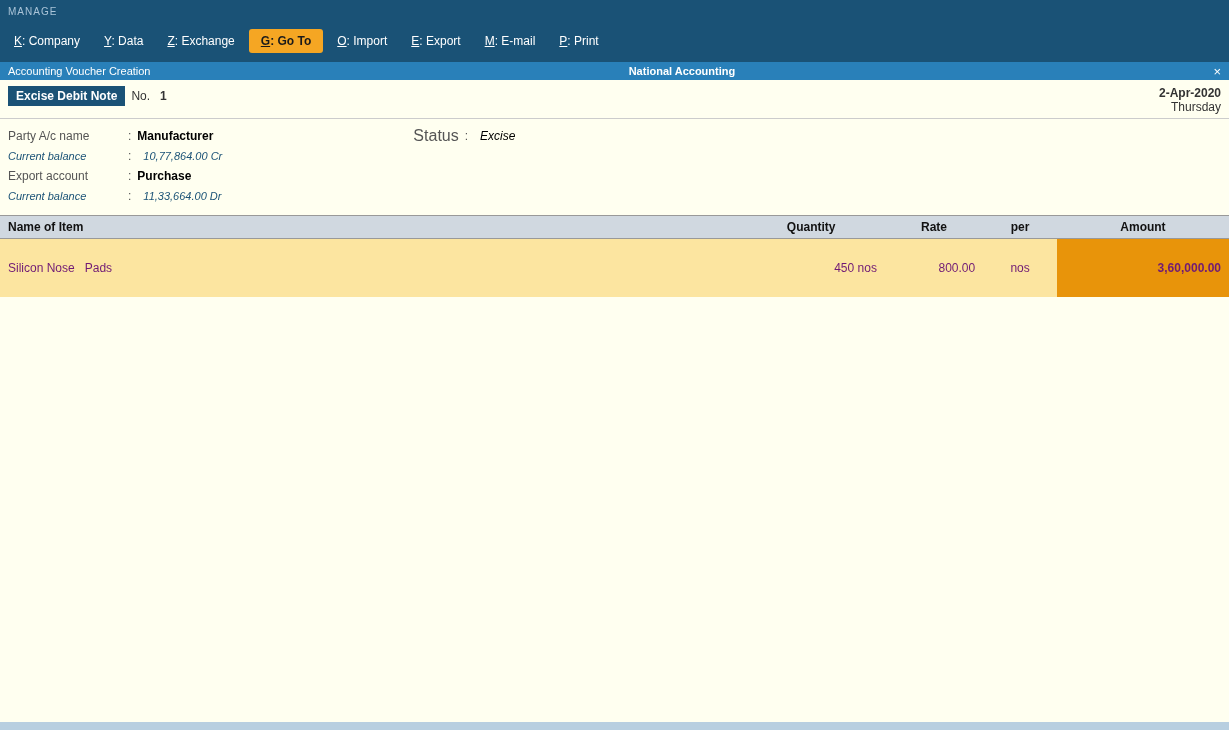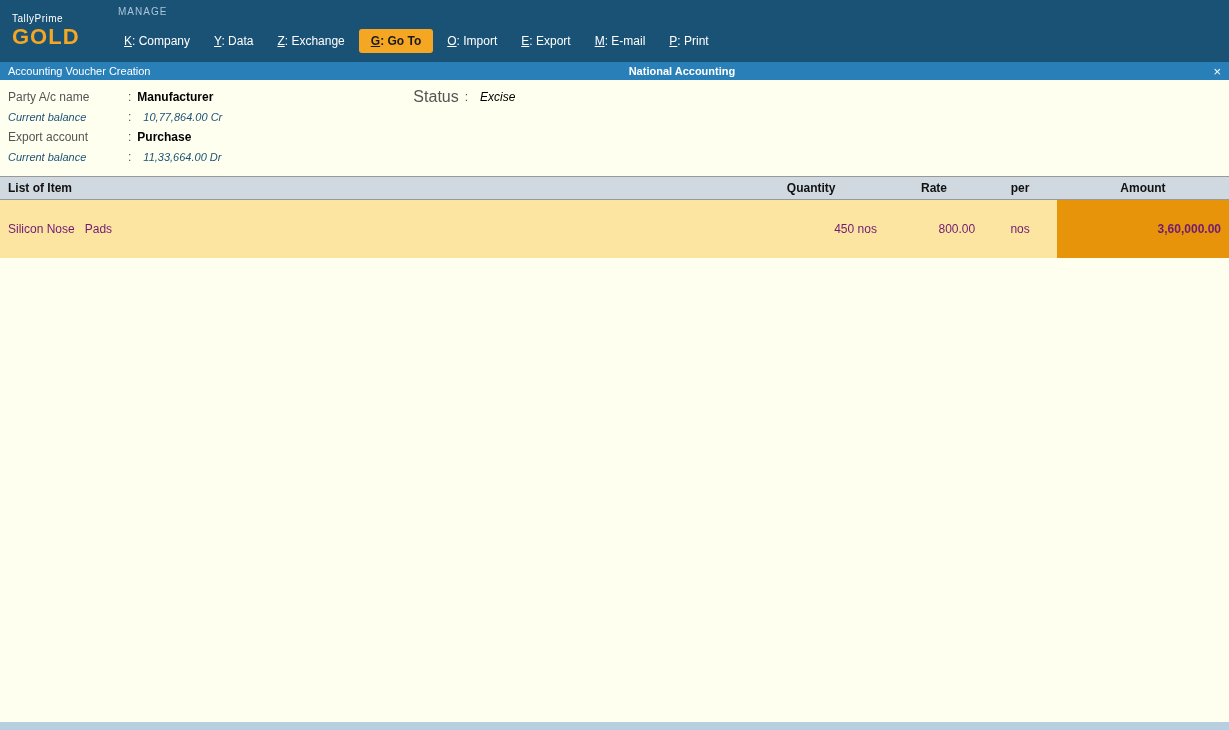--- a/index.html
+++ b/index.html
@@ -333,24 +333,20 @@
       background: #b8cfe0;
       height: 8px;
     }
   </style>
 </head>
 <body>
 
 <div class="main-wrapper">
 
   <div class="top-header">
-    <div class="logo-section">
-      <span class="tally-prime-text">TallyPrime</span>
-      <span class="gold-text">GOLD</span>
-    </div>
     <div class="manage-nav">
       <div class="manage-label">MANAGE</div>
       <div class="nav-items">
         <div class="nav-item">
           <span><u>K</u>: Company</span>
         </div>
         <div class="nav-item">
           <span><u>Y</u>: Data</span>
         </div>
         <div class="nav-item">
@@ -376,20 +372,31 @@
   </div>
 
   <div class="sub-header">
     <span class="sub-header-left">Accounting Voucher  Creation</span>
     <span class="sub-header-center">National Accounting</span>
     <span class="sub-header-right">×</span>
   </div>
 
   <div class="scrollable-content">
 
+    <div class="voucher-header">
+      <div class="voucher-title-section">
+        <span class="voucher-title">Excise Debit Note</span>
+        <span class="voucher-no-label">No.</span>
+        <span class="voucher-no-value">1</span>
+      </div>
+      <div class="date-section">
+        <div class="date-value">2-Apr-2020</div>
+        <div>Thursday</div>
+      </div>
+    </div>
 
     <div class="form-section">
       <div class="form-row">
         <span class="field-label">Party A/c name</span>
         <span class="field-sep">:</span>
         <span class="field-value">Manufacturer</span>
         <div class="status-section">
           <span class="status-label">Status</span>
           <span class="field-sep">:</span>
           <span class="status-value">Excise</span>
@@ -408,21 +415,21 @@
       <div class="form-row">
         <span class="current-balance">Current balance</span>
         <span class="field-sep">:</span>
         <span class="balance-value">11,33,664.00 Dr</span>
       </div>
     </div>
 
     <table class="items-table">
       <thead class="table-header">
         <tr>
-          <th style="width:60%">List of Item</th>
+          <th style="width:60%">Name of Item</th>
           <th class="right" style="width:12%">Quantity</th>
           <th class="right" style="width:8%">Rate</th>
           <th class="center" style="width:6%">per</th>
           <th class="right" style="width:14%">Amount</th>
         </tr>
       </thead>
       <tbody>
         <tr class="item-row">
           <td>Silicon Nose &nbsp; Pads</td>
           <td class="right">450 nos</td>

